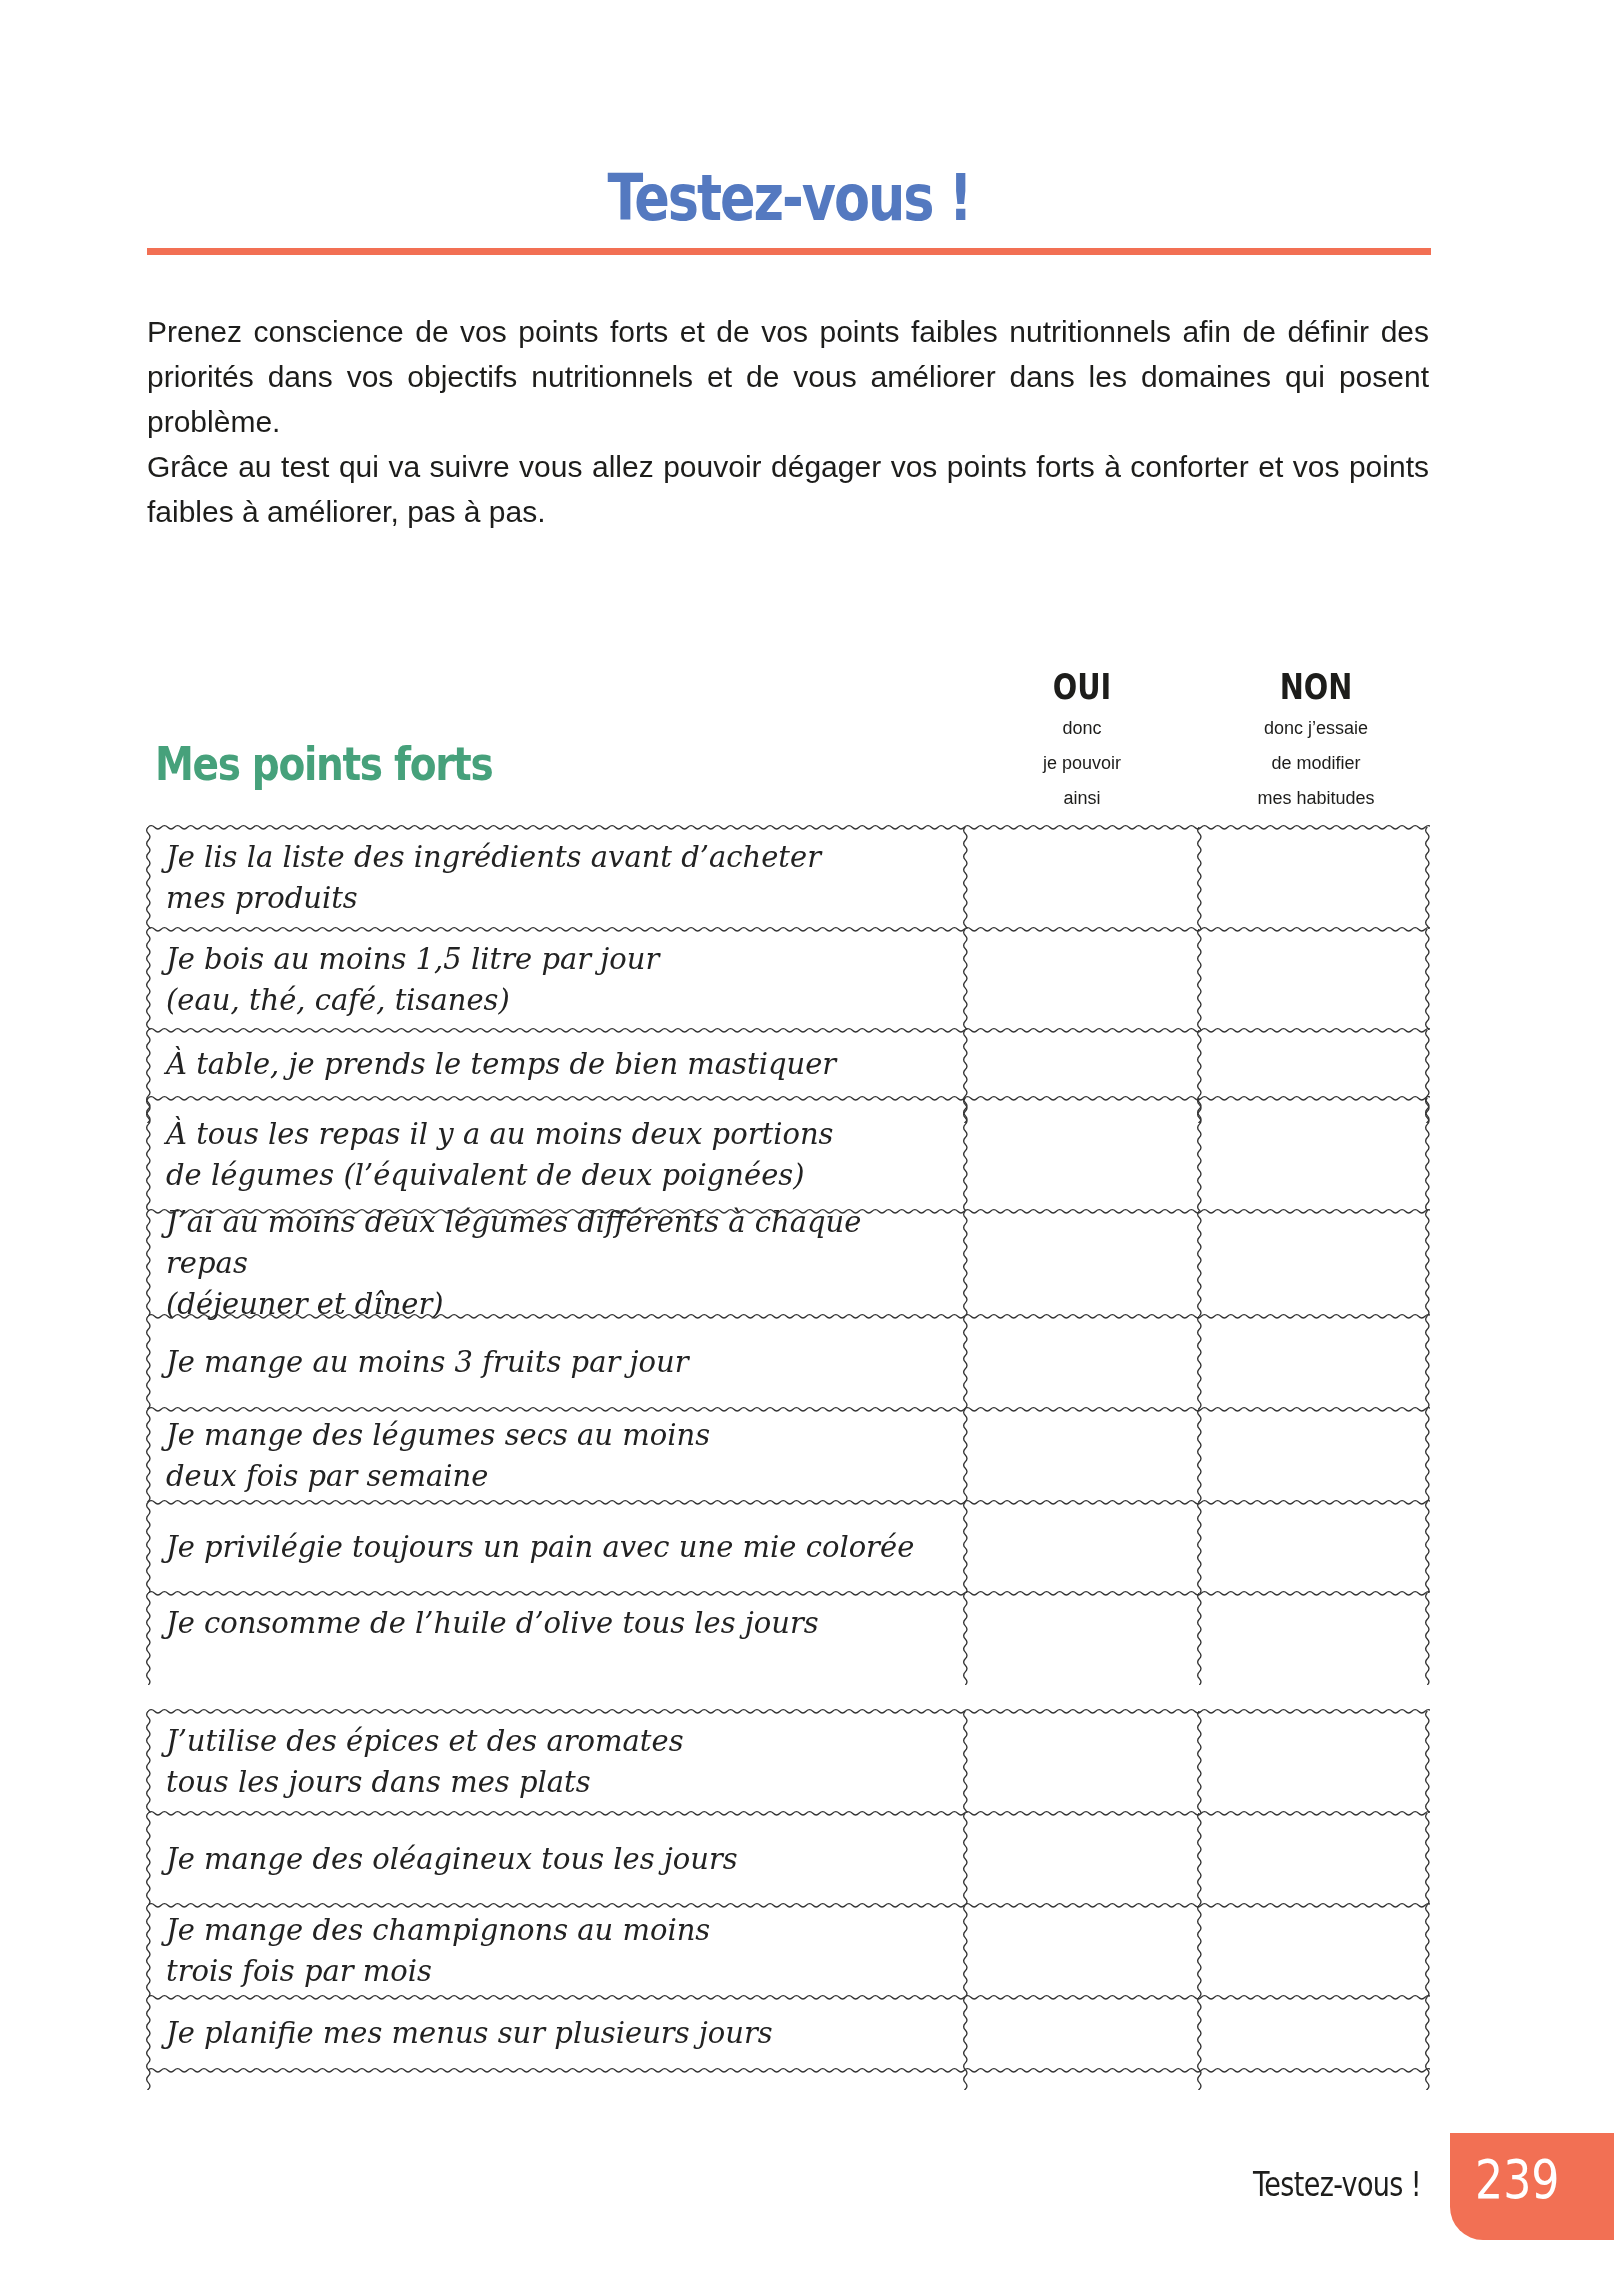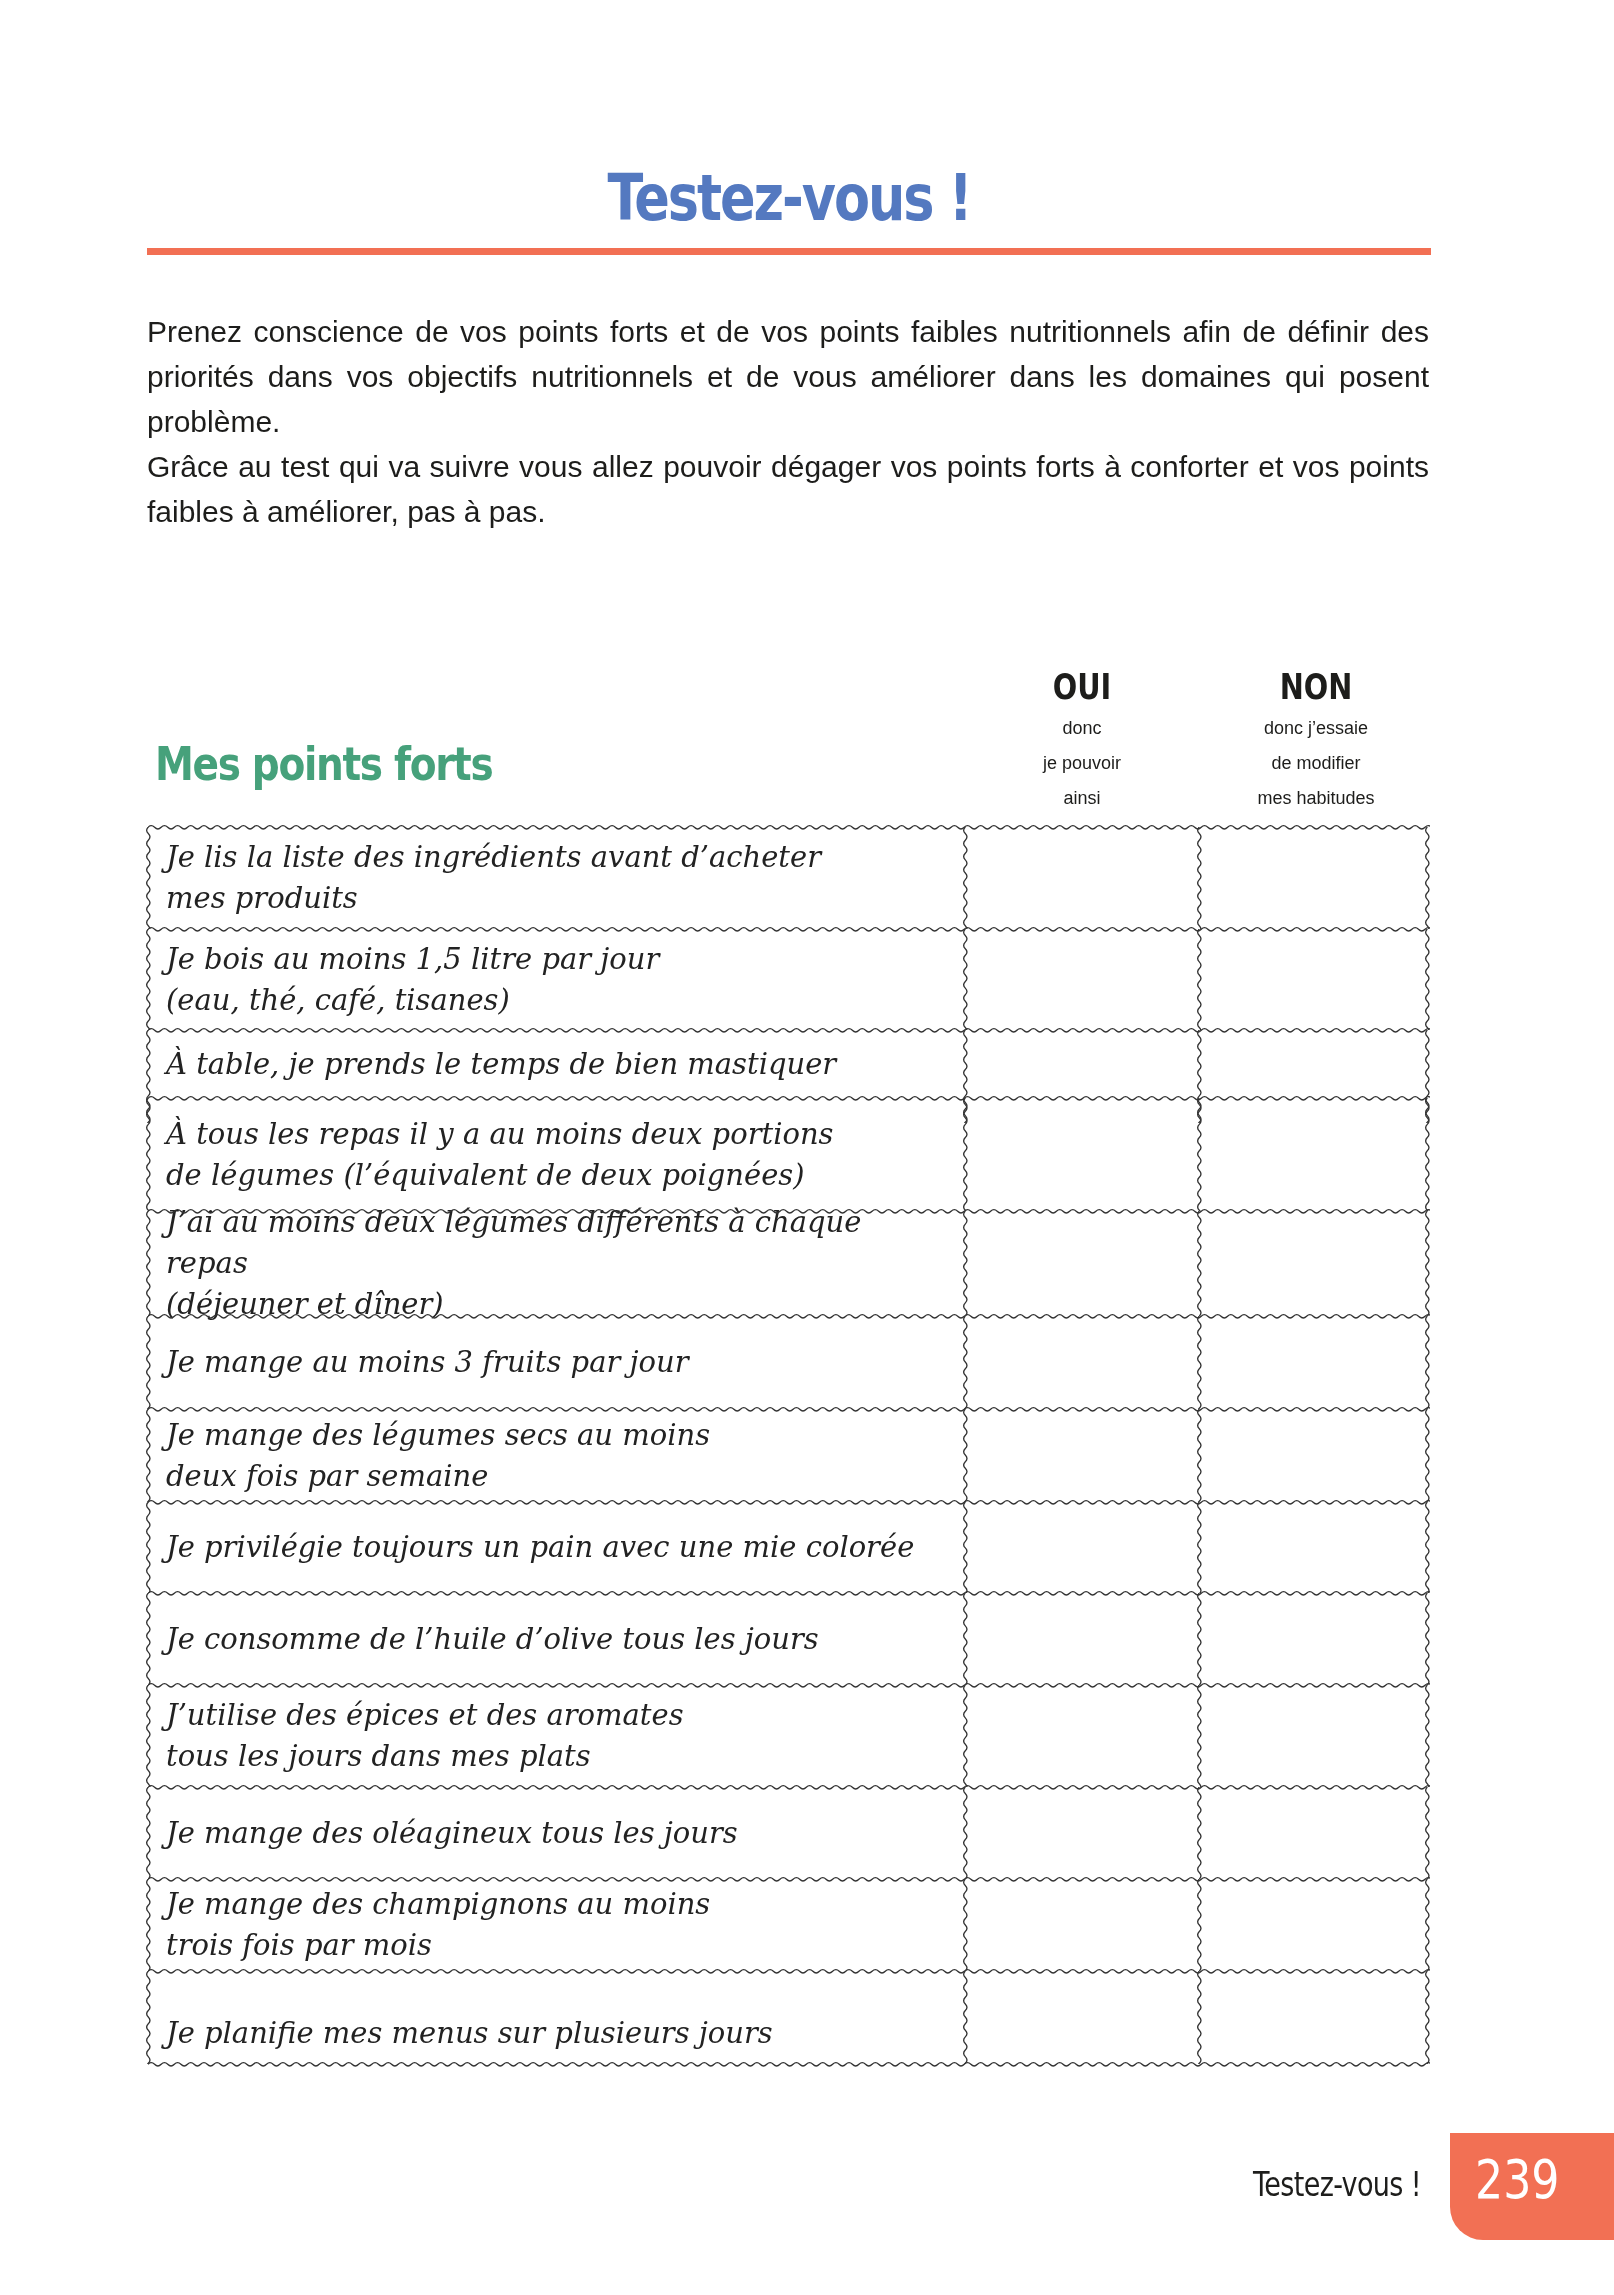--- a/index.html
+++ b/index.html
@@ -253,21 +253,21 @@
       <div style="position: absolute; top: 0px; left: 814px; width: 6.6px; height: 91px;"><svg width="6.6" height="91" viewBox="0 0 8 111" preserveAspectRatio="none">
           <path d="M4 0 q-4 4 0 8 q4 4 0 8 q-4 4 0 8 q4 4 0 8 q-4 4 0 8 q4 4 0 8 q-4 4 0 8 q4 4 0 8 q-4 4 0 8 q4 4 0 8 q-4 4 0 8 q4 4 0 8 q-4 4 0 8 q4 4 0 8" fill="none" stroke="#333" stroke-width="1.6"></path>
         </svg></div>
       <div style="position: absolute; top: 0px; left: 1048px; width: 6.6px; height: 91px;"><svg width="6.6" height="91" viewBox="0 0 8 111" preserveAspectRatio="none">
           <path d="M4 0 q-4 4 0 8 q4 4 0 8 q-4 4 0 8 q4 4 0 8 q-4 4 0 8 q4 4 0 8 q-4 4 0 8 q4 4 0 8 q-4 4 0 8 q4 4 0 8 q-4 4 0 8 q4 4 0 8 q-4 4 0 8 q4 4 0 8" fill="none" stroke="#333" stroke-width="1.6"></path>
         </svg></div>
       <div style="position: absolute; top: 0px; left: 1276px; width: 6.6px; height: 91px;"><svg width="6.6" height="91" viewBox="0 0 8 111" preserveAspectRatio="none">
           <path d="M4 0 q-4 4 0 8 q4 4 0 8 q-4 4 0 8 q4 4 0 8 q-4 4 0 8 q4 4 0 8 q-4 4 0 8 q4 4 0 8 q-4 4 0 8 q4 4 0 8 q-4 4 0 8 q4 4 0 8 q-4 4 0 8 q4 4 0 8" fill="none" stroke="#333" stroke-width="1.6"></path>
         </svg></div>
     </div>
-    <div class="row" style="height: 92px;">
+    <div class="row" style="height: 118px; flex-direction: column;">
       <div class="cell cell-text" style="white-space:pre-line">
         <span>Je consomme de l’huile d’olive tous les jours</span>
       </div>
       <div class="cell cell-box"></div>
       <div class="cell cell-box last"></div>
       <div style="position: absolute; left: 0px; top: -3.3px; width: 1282px; height: 6.6px;">
         <svg class="wavy-h" width="1282" height="6.6" viewBox="0 0 1558 8" preserveAspectRatio="none">
           <path d="M0 4 q4 -4 8 0 q4 4 8 0 q4 -4 8 0 q4 4 8 0 q4 -4 8 0 q4 4 8 0 q4 -4 8 0 q4 4 8 0 q4 -4 8 0 q4 4 8 0 q4 -4 8 0 q4 4 8 0 q4 -4 8 0 q4 4 8 0 q4 -4 8 0 q4 4 8 0 q4 -4 8 0 q4 4 8 0 q4 -4 8 0 q4 4 8 0 q4 -4 8 0 q4 4 8 0 q4 -4 8 0 q4 4 8 0 q4 -4 8 0 q4 4 8 0 q4 -4 8 0 q4 4 8 0 q4 -4 8 0 q4 4 8 0 q4 -4 8 0 q4 4 8 0 q4 -4 8 0 q4 4 8 0 q4 -4 8 0 q4 4 8 0 q4 -4 8 0 q4 4 8 0 q4 -4 8 0 q4 4 8 0 q4 -4 8 0 q4 4 8 0 q4 -4 8 0 q4 4 8 0 q4 -4 8 0 q4 4 8 0 q4 -4 8 0 q4 4 8 0 q4 -4 8 0 q4 4 8 0 q4 -4 8 0 q4 4 8 0 q4 -4 8 0 q4 4 8 0 q4 -4 8 0 q4 4 8 0 q4 -4 8 0 q4 4 8 0 q4 -4 8 0 q4 4 8 0 q4 -4 8 0 q4 4 8 0 q4 -4 8 0 q4 4 8 0 q4 -4 8 0 q4 4 8 0 q4 -4 8 0 q4 4 8 0 q4 -4 8 0 q4 4 8 0 q4 -4 8 0 q4 4 8 0 q4 -4 8 0 q4 4 8 0 q4 -4 8 0 q4 4 8 0 q4 -4 8 0 q4 4 8 0 q4 -4 8 0 q4 4 8 0 q4 -4 8 0 q4 4 8 0 q4 -4 8 0 q4 4 8 0 q4 -4 8 0 q4 4 8 0 q4 -4 8 0 q4 4 8 0 q4 -4 8 0 q4 4 8 0 q4 -4 8 0 q4 4 8 0 q4 -4 8 0 q4 4 8 0 q4 -4 8 0 q4 4 8 0 q4 -4 8 0 q4 4 8 0 q4 -4 8 0 q4 4 8 0 q4 -4 8 0 q4 4 8 0 q4 -4 8 0 q4 4 8 0 q4 -4 8 0 q4 4 8 0 q4 -4 8 0 q4 4 8 0 q4 -4 8 0 q4 4 8 0 q4 -4 8 0 q4 4 8 0 q4 -4 8 0 q4 4 8 0 q4 -4 8 0 q4 4 8 0 q4 -4 8 0 q4 4 8 0 q4 -4 8 0 q4 4 8 0 q4 -4 8 0 q4 4 8 0 q4 -4 8 0 q4 4 8 0 q4 -4 8 0 q4 4 8 0 q4 -4 8 0 q4 4 8 0 q4 -4 8 0 q4 4 8 0 q4 -4 8 0 q4 4 8 0 q4 -4 8 0 q4 4 8 0 q4 -4 8 0 q4 4 8 0 q4 -4 8 0 q4 4 8 0 q4 -4 8 0 q4 4 8 0 q4 -4 8 0 q4 4 8 0 q4 -4 8 0 q4 4 8 0 q4 -4 8 0 q4 4 8 0 q4 -4 8 0 q4 4 8 0 q4 -4 8 0 q4 4 8 0 q4 -4 8 0 q4 4 8 0 q4 -4 8 0 q4 4 8 0 q4 -4 8 0 q4 4 8 0 q4 -4 8 0 q4 4 8 0 q4 -4 8 0 q4 4 8 0 q4 -4 8 0 q4 4 8 0 q4 -4 8 0 q4 4 8 0 q4 -4 8 0 q4 4 8 0 q4 -4 8 0 q4 4 8 0 q4 -4 8 0 q4 4 8 0 q4 -4 8 0 q4 4 8 0 q4 -4 8 0 q4 4 8 0 q4 -4 8 0 q4 4 8 0 q4 -4 8 0 q4 4 8 0 q4 -4 8 0 q4 4 8 0 q4 -4 8 0 q4 4 8 0 q4 -4 8 0 q4 4 8 0 q4 -4 8 0 q4 4 8 0 q4 -4 8 0 q4 4 8 0 q4 -4 8 0 q4 4 8 0 q4 -4 8 0 q4 4 8 0 q4 -4 8 0 q4 4 8 0 q4 -4 8 0 q4 4 8 0" fill="none" stroke="#333" stroke-width="1.6"></path>
         </svg>
       </div>
@@ -351,21 +351,21 @@
       <div style="position: absolute; top: 0px; left: 814px; width: 6.6px; height: 92px;"><svg width="6.6" height="92" viewBox="0 0 8 112" preserveAspectRatio="none">
           <path d="M4 0 q-4 4 0 8 q4 4 0 8 q-4 4 0 8 q4 4 0 8 q-4 4 0 8 q4 4 0 8 q-4 4 0 8 q4 4 0 8 q-4 4 0 8 q4 4 0 8 q-4 4 0 8 q4 4 0 8 q-4 4 0 8 q4 4 0 8" fill="none" stroke="#333" stroke-width="1.6"></path>
         </svg></div>
       <div style="position: absolute; top: 0px; left: 1048px; width: 6.6px; height: 92px;"><svg width="6.6" height="92" viewBox="0 0 8 112" preserveAspectRatio="none">
           <path d="M4 0 q-4 4 0 8 q4 4 0 8 q-4 4 0 8 q4 4 0 8 q-4 4 0 8 q4 4 0 8 q-4 4 0 8 q4 4 0 8 q-4 4 0 8 q4 4 0 8 q-4 4 0 8 q4 4 0 8 q-4 4 0 8 q4 4 0 8" fill="none" stroke="#333" stroke-width="1.6"></path>
         </svg></div>
       <div style="position: absolute; top: 0px; left: 1276px; width: 6.6px; height: 92px;"><svg width="6.6" height="92" viewBox="0 0 8 112" preserveAspectRatio="none">
           <path d="M4 0 q-4 4 0 8 q4 4 0 8 q-4 4 0 8 q4 4 0 8 q-4 4 0 8 q4 4 0 8 q-4 4 0 8 q4 4 0 8 q-4 4 0 8 q4 4 0 8 q-4 4 0 8 q4 4 0 8 q-4 4 0 8 q4 4 0 8" fill="none" stroke="#333" stroke-width="1.6"></path>
         </svg></div>
     </div>
-    <div class="row" style="height: 93px; align-items: flex-end;">
+    <div class="row" style="height: 73px;">
       <div class="cell cell-text" style="white-space:pre-line">
         <span>Je planifie mes menus sur plusieurs jours</span>
       </div>
       <div class="cell cell-box"></div>
       <div class="cell cell-box last"></div>
       <div style="position: absolute; left: 0px; top: -3.3px; width: 1282px; height: 6.6px;">
         <svg class="wavy-h" width="1282" height="6.6" viewBox="0 0 1558 8" preserveAspectRatio="none">
           <path d="M0 4 q4 -4 8 0 q4 4 8 0 q4 -4 8 0 q4 4 8 0 q4 -4 8 0 q4 4 8 0 q4 -4 8 0 q4 4 8 0 q4 -4 8 0 q4 4 8 0 q4 -4 8 0 q4 4 8 0 q4 -4 8 0 q4 4 8 0 q4 -4 8 0 q4 4 8 0 q4 -4 8 0 q4 4 8 0 q4 -4 8 0 q4 4 8 0 q4 -4 8 0 q4 4 8 0 q4 -4 8 0 q4 4 8 0 q4 -4 8 0 q4 4 8 0 q4 -4 8 0 q4 4 8 0 q4 -4 8 0 q4 4 8 0 q4 -4 8 0 q4 4 8 0 q4 -4 8 0 q4 4 8 0 q4 -4 8 0 q4 4 8 0 q4 -4 8 0 q4 4 8 0 q4 -4 8 0 q4 4 8 0 q4 -4 8 0 q4 4 8 0 q4 -4 8 0 q4 4 8 0 q4 -4 8 0 q4 4 8 0 q4 -4 8 0 q4 4 8 0 q4 -4 8 0 q4 4 8 0 q4 -4 8 0 q4 4 8 0 q4 -4 8 0 q4 4 8 0 q4 -4 8 0 q4 4 8 0 q4 -4 8 0 q4 4 8 0 q4 -4 8 0 q4 4 8 0 q4 -4 8 0 q4 4 8 0 q4 -4 8 0 q4 4 8 0 q4 -4 8 0 q4 4 8 0 q4 -4 8 0 q4 4 8 0 q4 -4 8 0 q4 4 8 0 q4 -4 8 0 q4 4 8 0 q4 -4 8 0 q4 4 8 0 q4 -4 8 0 q4 4 8 0 q4 -4 8 0 q4 4 8 0 q4 -4 8 0 q4 4 8 0 q4 -4 8 0 q4 4 8 0 q4 -4 8 0 q4 4 8 0 q4 -4 8 0 q4 4 8 0 q4 -4 8 0 q4 4 8 0 q4 -4 8 0 q4 4 8 0 q4 -4 8 0 q4 4 8 0 q4 -4 8 0 q4 4 8 0 q4 -4 8 0 q4 4 8 0 q4 -4 8 0 q4 4 8 0 q4 -4 8 0 q4 4 8 0 q4 -4 8 0 q4 4 8 0 q4 -4 8 0 q4 4 8 0 q4 -4 8 0 q4 4 8 0 q4 -4 8 0 q4 4 8 0 q4 -4 8 0 q4 4 8 0 q4 -4 8 0 q4 4 8 0 q4 -4 8 0 q4 4 8 0 q4 -4 8 0 q4 4 8 0 q4 -4 8 0 q4 4 8 0 q4 -4 8 0 q4 4 8 0 q4 -4 8 0 q4 4 8 0 q4 -4 8 0 q4 4 8 0 q4 -4 8 0 q4 4 8 0 q4 -4 8 0 q4 4 8 0 q4 -4 8 0 q4 4 8 0 q4 -4 8 0 q4 4 8 0 q4 -4 8 0 q4 4 8 0 q4 -4 8 0 q4 4 8 0 q4 -4 8 0 q4 4 8 0 q4 -4 8 0 q4 4 8 0 q4 -4 8 0 q4 4 8 0 q4 -4 8 0 q4 4 8 0 q4 -4 8 0 q4 4 8 0 q4 -4 8 0 q4 4 8 0 q4 -4 8 0 q4 4 8 0 q4 -4 8 0 q4 4 8 0 q4 -4 8 0 q4 4 8 0 q4 -4 8 0 q4 4 8 0 q4 -4 8 0 q4 4 8 0 q4 -4 8 0 q4 4 8 0 q4 -4 8 0 q4 4 8 0 q4 -4 8 0 q4 4 8 0 q4 -4 8 0 q4 4 8 0 q4 -4 8 0 q4 4 8 0 q4 -4 8 0 q4 4 8 0 q4 -4 8 0 q4 4 8 0 q4 -4 8 0 q4 4 8 0 q4 -4 8 0 q4 4 8 0 q4 -4 8 0 q4 4 8 0 q4 -4 8 0 q4 4 8 0 q4 -4 8 0 q4 4 8 0 q4 -4 8 0 q4 4 8 0 q4 -4 8 0 q4 4 8 0 q4 -4 8 0 q4 4 8 0 q4 -4 8 0 q4 4 8 0 q4 -4 8 0 q4 4 8 0 q4 -4 8 0 q4 4 8 0 q4 -4 8 0 q4 4 8 0" fill="none" stroke="#333" stroke-width="1.6"></path>
         </svg>
       </div>

